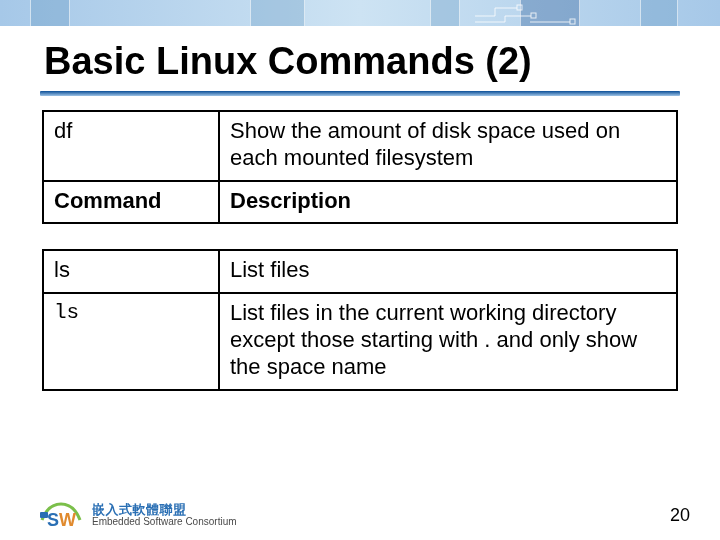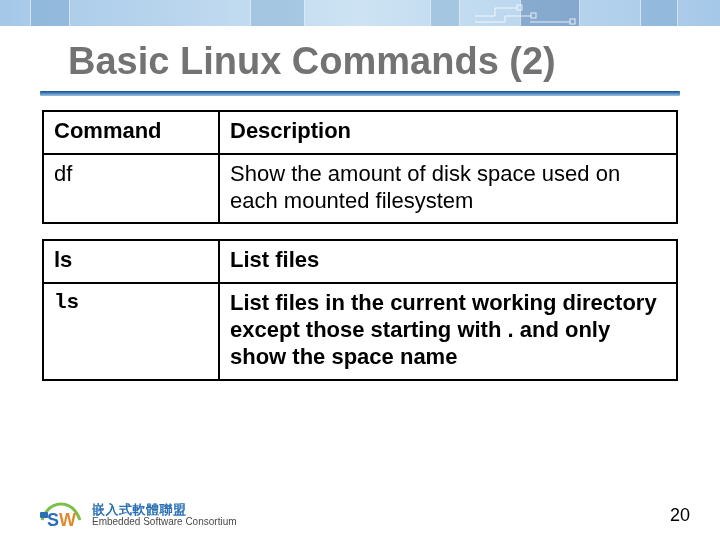--- a/index.html
+++ b/index.html
@@ -6,25 +6,25 @@
   html, body { width: 720px; height: 540px; font-family: Arial, Helvetica, sans-serif; background: #fff; overflow: hidden; }
   .slide { position: relative; width: 720px; height: 540px; }
   .top-deco { position: relative; height: 26px; width: 100%; background: linear-gradient(to right, #a6c8e8 0%, #cde3f3 50%, #a6c8e8 100%); overflow: hidden; }
   .top-deco .seg { position: absolute; top: 0; bottom: 0; background: rgba(70,130,180,.25); border-left: 1px solid rgba(255,255,255,.6); border-right: 1px solid rgba(255,255,255,.6);}
   .top-deco .s1 { left: 30px; width: 40px; }
   .top-deco .s2 { left: 250px; width: 55px; }
   .top-deco .s3 { left: 430px; width: 30px; }
   .top-deco .s4 { left: 520px; width: 60px; background: rgba(40,90,150,.35);}
   .top-deco .s5 { left: 640px; width: 38px; }
   .top-deco .circuit { position:absolute; top:2px; left:470px; stroke:rgba(255,255,255,.8); fill:none; }
-  .title { font-size: 38px; font-weight: bold; color: #737373; padding: 14px 40px 8px 68px; }
+  .title { font-size: 38px; font-weight: bold; color: #000000; padding: 14px 40px 8px 44px; }
   .underline { height: 5px; margin: 0 40px 14px 40px; background: linear-gradient(to bottom, #0b4e97, #9fc4e6); border-radius: 1px; }
   .tables { padding: 0 42px; }
   table { width: 100%; border-collapse: collapse; table-layout: fixed; }
-  table + table { margin-top: 15px; font-weight: bold; }
+  table + table { margin-top: 25px; }
   col.cmd { width: 176px; }
   td { border: 2px solid #000; padding: 6px 10px 8px 10px; font-size: 22px; line-height: 1.22; vertical-align: top; text-align: left; }
   td.header { font-weight: bold; }
   td.mono { font-family: "Courier New", Courier, monospace; font-size: 21px; }
   .footer { position: absolute; left: 0; right: 0; bottom: 8px; padding: 0 30px 0 40px; display: flex; justify-content: space-between; align-items: flex-end; }
   .brand { display: flex; align-items: center; gap: 10px; }
   .brand .text { display: flex; flex-direction: column; line-height: 1.05; justify-content: flex-end; }
   .brand .zh { font-size: 13px; color: #2a6fb4; font-weight: bold; letter-spacing: 0.5px;}
   .brand .en { font-size: 10px; color: #4a4a4a; }
   .page-num { font-size: 18px; color: #000; padding-bottom: 6px;}
@@ -56,26 +56,26 @@
 
   <div class="tables">
 
     <table>
       <colgroup>
           <col class="cmd">
           <col>
         </colgroup>
       <tbody>
           <tr>
+        <td>df</td>
+        <td>Show the amount of disk space used on each mounted filesystem</td>
+      </tr>
+      <tr>
         <td class="header">Command</td>
         <td class="header">Description</td>
-      </tr>
-      <tr>
-        <td>df</td>
-        <td>Show the amount of disk space used on each mounted filesystem</td>
       </tr>
     </tbody>
       </table>
 
     <table>
       <colgroup>
           <col class="cmd">
           <col>
         </colgroup>
       <tbody>

